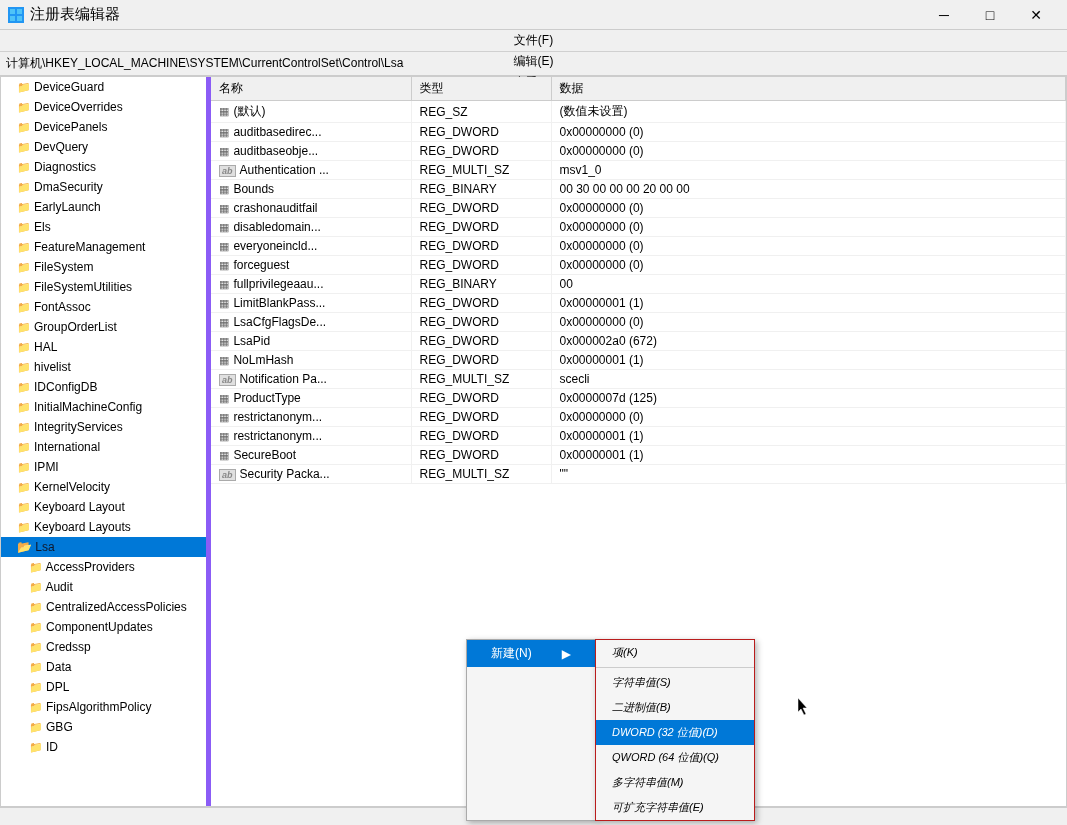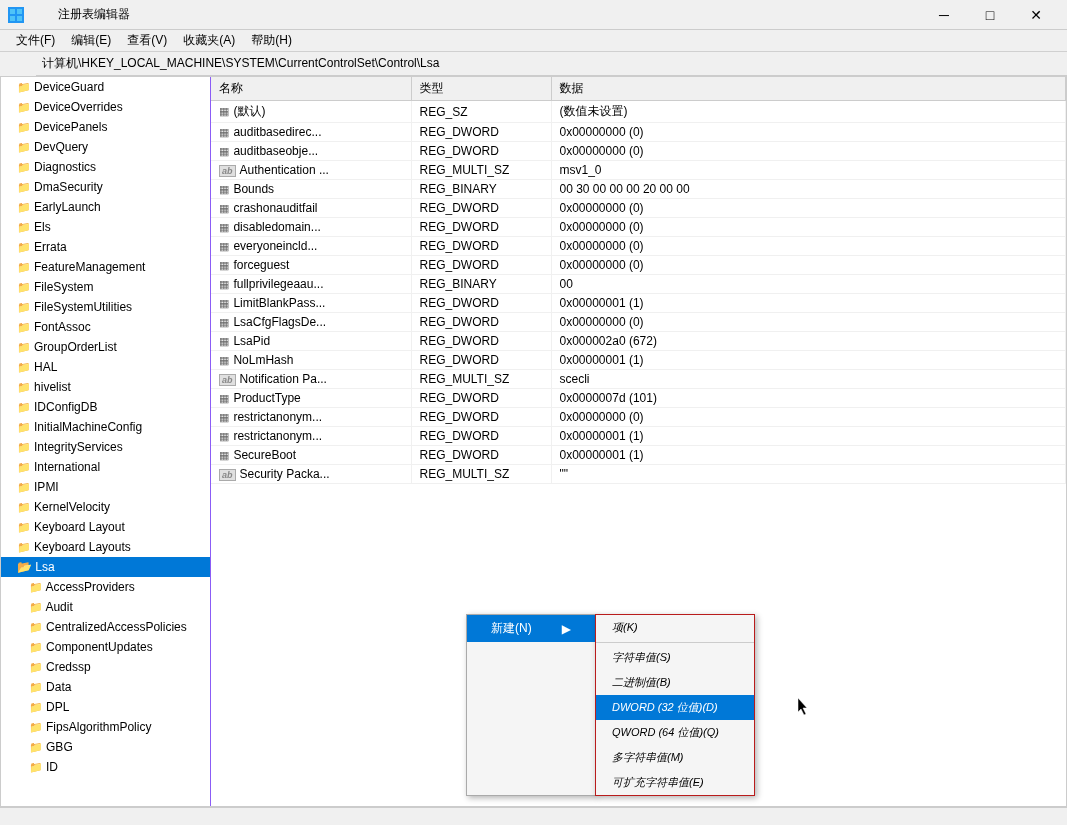--- a/index.html
+++ b/index.html
@@ -28,22 +28,21 @@
       background: #2196f3;
       display: flex;
       align-items: center;
       justify-content: center;
       color: white;
       font-size: 9px;
       font-weight: bold;
     }
     .title-bar-text {
       flex: 1;
-      font-size: 12px;
-      margin-left: 28px;
+      font-size: 15px;
     }
     .title-bar-controls {
       display: flex;
       gap: 0;
     }
     .title-btn {
       width: 46px;
       height: 30px;
       border: none;
       background: transparent;
@@ -53,70 +52,70 @@
       align-items: center;
       justify-content: center;
     }
 
     
     .menu-bar {
       height: 22px;
       background: #f0f0f0;
       display: flex;
       align-items: center;
-      padding: 0 8px;
+      padding: 0 20px;
       border-bottom: 1px solid #d0d0d0;
+      flex-direction: column;
     }
     .menu-item {
       padding: 2px 8px;
       cursor: pointer;
       font-size: 12px;
     }
 
     
     .address-bar {
       height: 24px;
       background: #f0f0f0;
       display: flex;
       align-items: center;
       padding: 2px 6px;
       border-bottom: 1px solid #ccc;
       font-size: 12px;
-      margin-left: 36px;
     }
     .address-text {
       color: #000;
     }
 
     
     .main-content {
       display: flex;
       height: calc(825px - 30px - 22px - 24px - 18px);
       border: 1px solid #ccc;
       margin: 0;
       background: white;
     }
 
     
     .tree-panel {
       width: 210px;
-      border-right: 1px solid #8b5cf6;
+      border-right: 5px solid #8b5cf6;
       overflow-y: auto;
       overflow-x: hidden;
       background: white;
       flex-shrink: 0;
     }
     .tree-item {
       padding: 1px 4px 1px 16px;
       cursor: pointer;
       white-space: nowrap;
       font-size: 12px;
       line-height: 18px;
     }
-    .tree-item.selected { background: #0078d7; color: #ffffff; }
+    .tree-item.selected { background: #0078d7; color: #0f172a; }
     .folder-icon {
       font-size: 11px;
       color: #e8b84b;
     }
     .tree-item.sub-item { padding-left: 28px; }
 
     
     .right-panel {
       flex: 1;
       display: flex;
@@ -162,21 +161,21 @@
       border-top: 1px solid #ccc;
       display: flex;
       align-items: center;
       padding: 0 8px;
       font-size: 11px;
     }
 
     
     .context-menu-container {
       position: absolute;
-      top: 614px;
+      top: 639px;
       left: 466px;
       display: flex;
       z-index: 100;
       justify-content: flex-end;
     }
     .context-menu {
       background: #f5f5f5;
       border: 1px solid #aaa;
       box-shadow: 2px 2px 6px rgba(0,0,0,0.3);
       min-width: 130px;
@@ -244,21 +243,20 @@
 
   <div class="tree-panel">
     <div class="tree-item"><span class="folder-icon">📁</span> DeviceGuard</div>
     <div class="tree-item"><span class="folder-icon">📁</span> DeviceOverrides</div>
     <div class="tree-item"><span class="folder-icon">📁</span> DevicePanels</div>
     <div class="tree-item"><span class="folder-icon">📁</span> DevQuery</div>
     <div class="tree-item"><span class="folder-icon">📁</span> Diagnostics</div>
     <div class="tree-item"><span class="folder-icon">📁</span> DmaSecurity</div>
     <div class="tree-item"><span class="folder-icon">📁</span> EarlyLaunch</div>
     <div class="tree-item"><span class="folder-icon">📁</span> Els</div>
-    <div class="tree-item"><span class="folder-icon">📁</span> Errata</div>
     <div class="tree-item"><span class="folder-icon">📁</span> FeatureManagement</div>
     <div class="tree-item"><span class="folder-icon">📁</span> FileSystem</div>
     <div class="tree-item"><span class="folder-icon">📁</span> FileSystemUtilities</div>
     <div class="tree-item"><span class="folder-icon">📁</span> FontAssoc</div>
     <div class="tree-item"><span class="folder-icon">📁</span> GroupOrderList</div>
     <div class="tree-item"><span class="folder-icon">📁</span> HAL</div>
     <div class="tree-item"><span class="folder-icon">📁</span> hivelist</div>
     <div class="tree-item"><span class="folder-icon">📁</span> IDConfigDB</div>
     <div class="tree-item"><span class="folder-icon">📁</span> InitialMachineConfig</div>
     <div class="tree-item"><span class="folder-icon">📁</span> IntegrityServices</div>
@@ -362,21 +360,21 @@
               <td>0x00000001 (1)</td>
             </tr>
             <tr>
               <td><span style="color:#888;font-style:italic;font-size:9px;font-weight:bold;margin-right:4px;background:#e0e0e0;padding:0 2px;border:1px solid #aaa;">ab</span>Notification Pa...</td>
               <td>REG_MULTI_SZ</td>
               <td>scecli</td>
             </tr>
             <tr>
               <td><span style="color:#666;font-size:11px;margin-right:4px;">▦</span>ProductType</td>
               <td>REG_DWORD</td>
-              <td>0x0000007d (101)</td>
+              <td>0x0000007d (125)</td>
             </tr>
             <tr>
               <td><span style="color:#666;font-size:11px;margin-right:4px;">▦</span>restrictanonym...</td>
               <td>REG_DWORD</td>
               <td>0x00000000 (0)</td>
             </tr>
             <tr>
               <td><span style="color:#666;font-size:11px;margin-right:4px;">▦</span>restrictanonym...</td>
               <td>REG_DWORD</td>
               <td>0x00000001 (1)</td>

